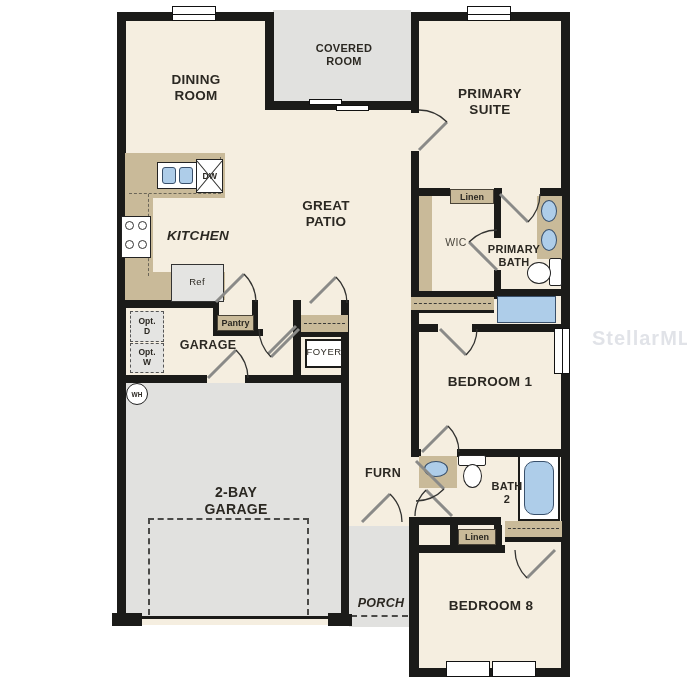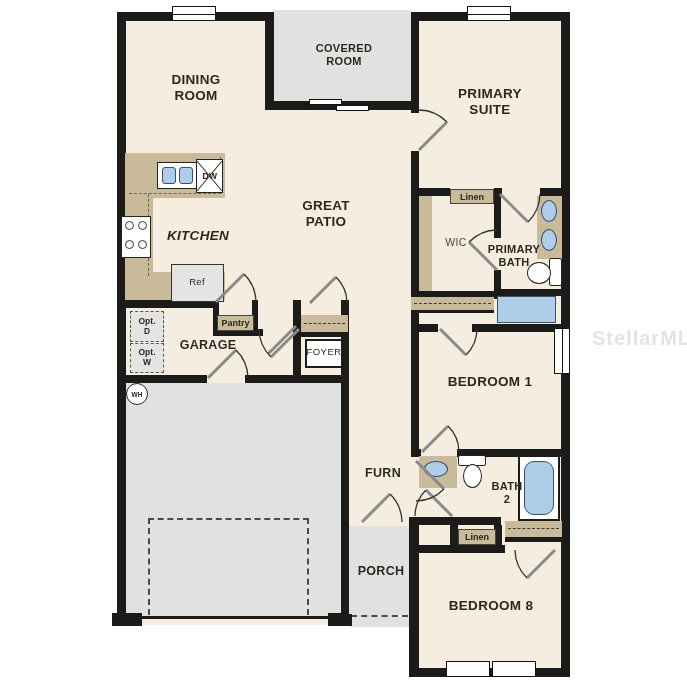--- a/index.html
+++ b/index.html
@@ -207,20 +207,22 @@
   <div class="lbl s13" style="left:490px;top:86px;">PRIMARY
 SUITE</div>
   <div class="lbl s13" style="left:326px;top:198px;">GREAT
 PATIO</div>
   <div class="lbl s13" style="left:198px;top:228px;font-style:italic;">KITCHEN</div>
   <div class="lbl s10" style="left:456px;top:236px;font-weight:normal;color:#4a463d;">WIC</div>
   <div class="lbl s11" style="left:514px;top:243px;">PRIMARY
 BATH</div>
   <div class="lbl s12" style="left:208px;top:338px;">GARAGE</div>
   <div class="lbl s13" style="left:490px;top:374px;">BEDROOM 1</div>
+  <div class="lbl s14" style="left:236px;top:484px;">2-BAY
+GARAGE</div>
   <div class="lbl s12" style="left:383px;top:466px;">FURN</div>
   <div class="lbl s11" style="left:507px;top:480px;">BATH
 2</div>
-  <div class="lbl s12" style="left:381px;top:564px;">PORCH</div>
+  <div class="lbl s12" style="left:381px;top:596px;font-style:italic;">PORCH</div>
   <div class="lbl s13" style="left:491px;top:598px;">BEDROOM 8</div>
 
   <div id="wm" style="left:592px;top:327px;">StellarMLS</div>
 </div>
 
 </body></html>

